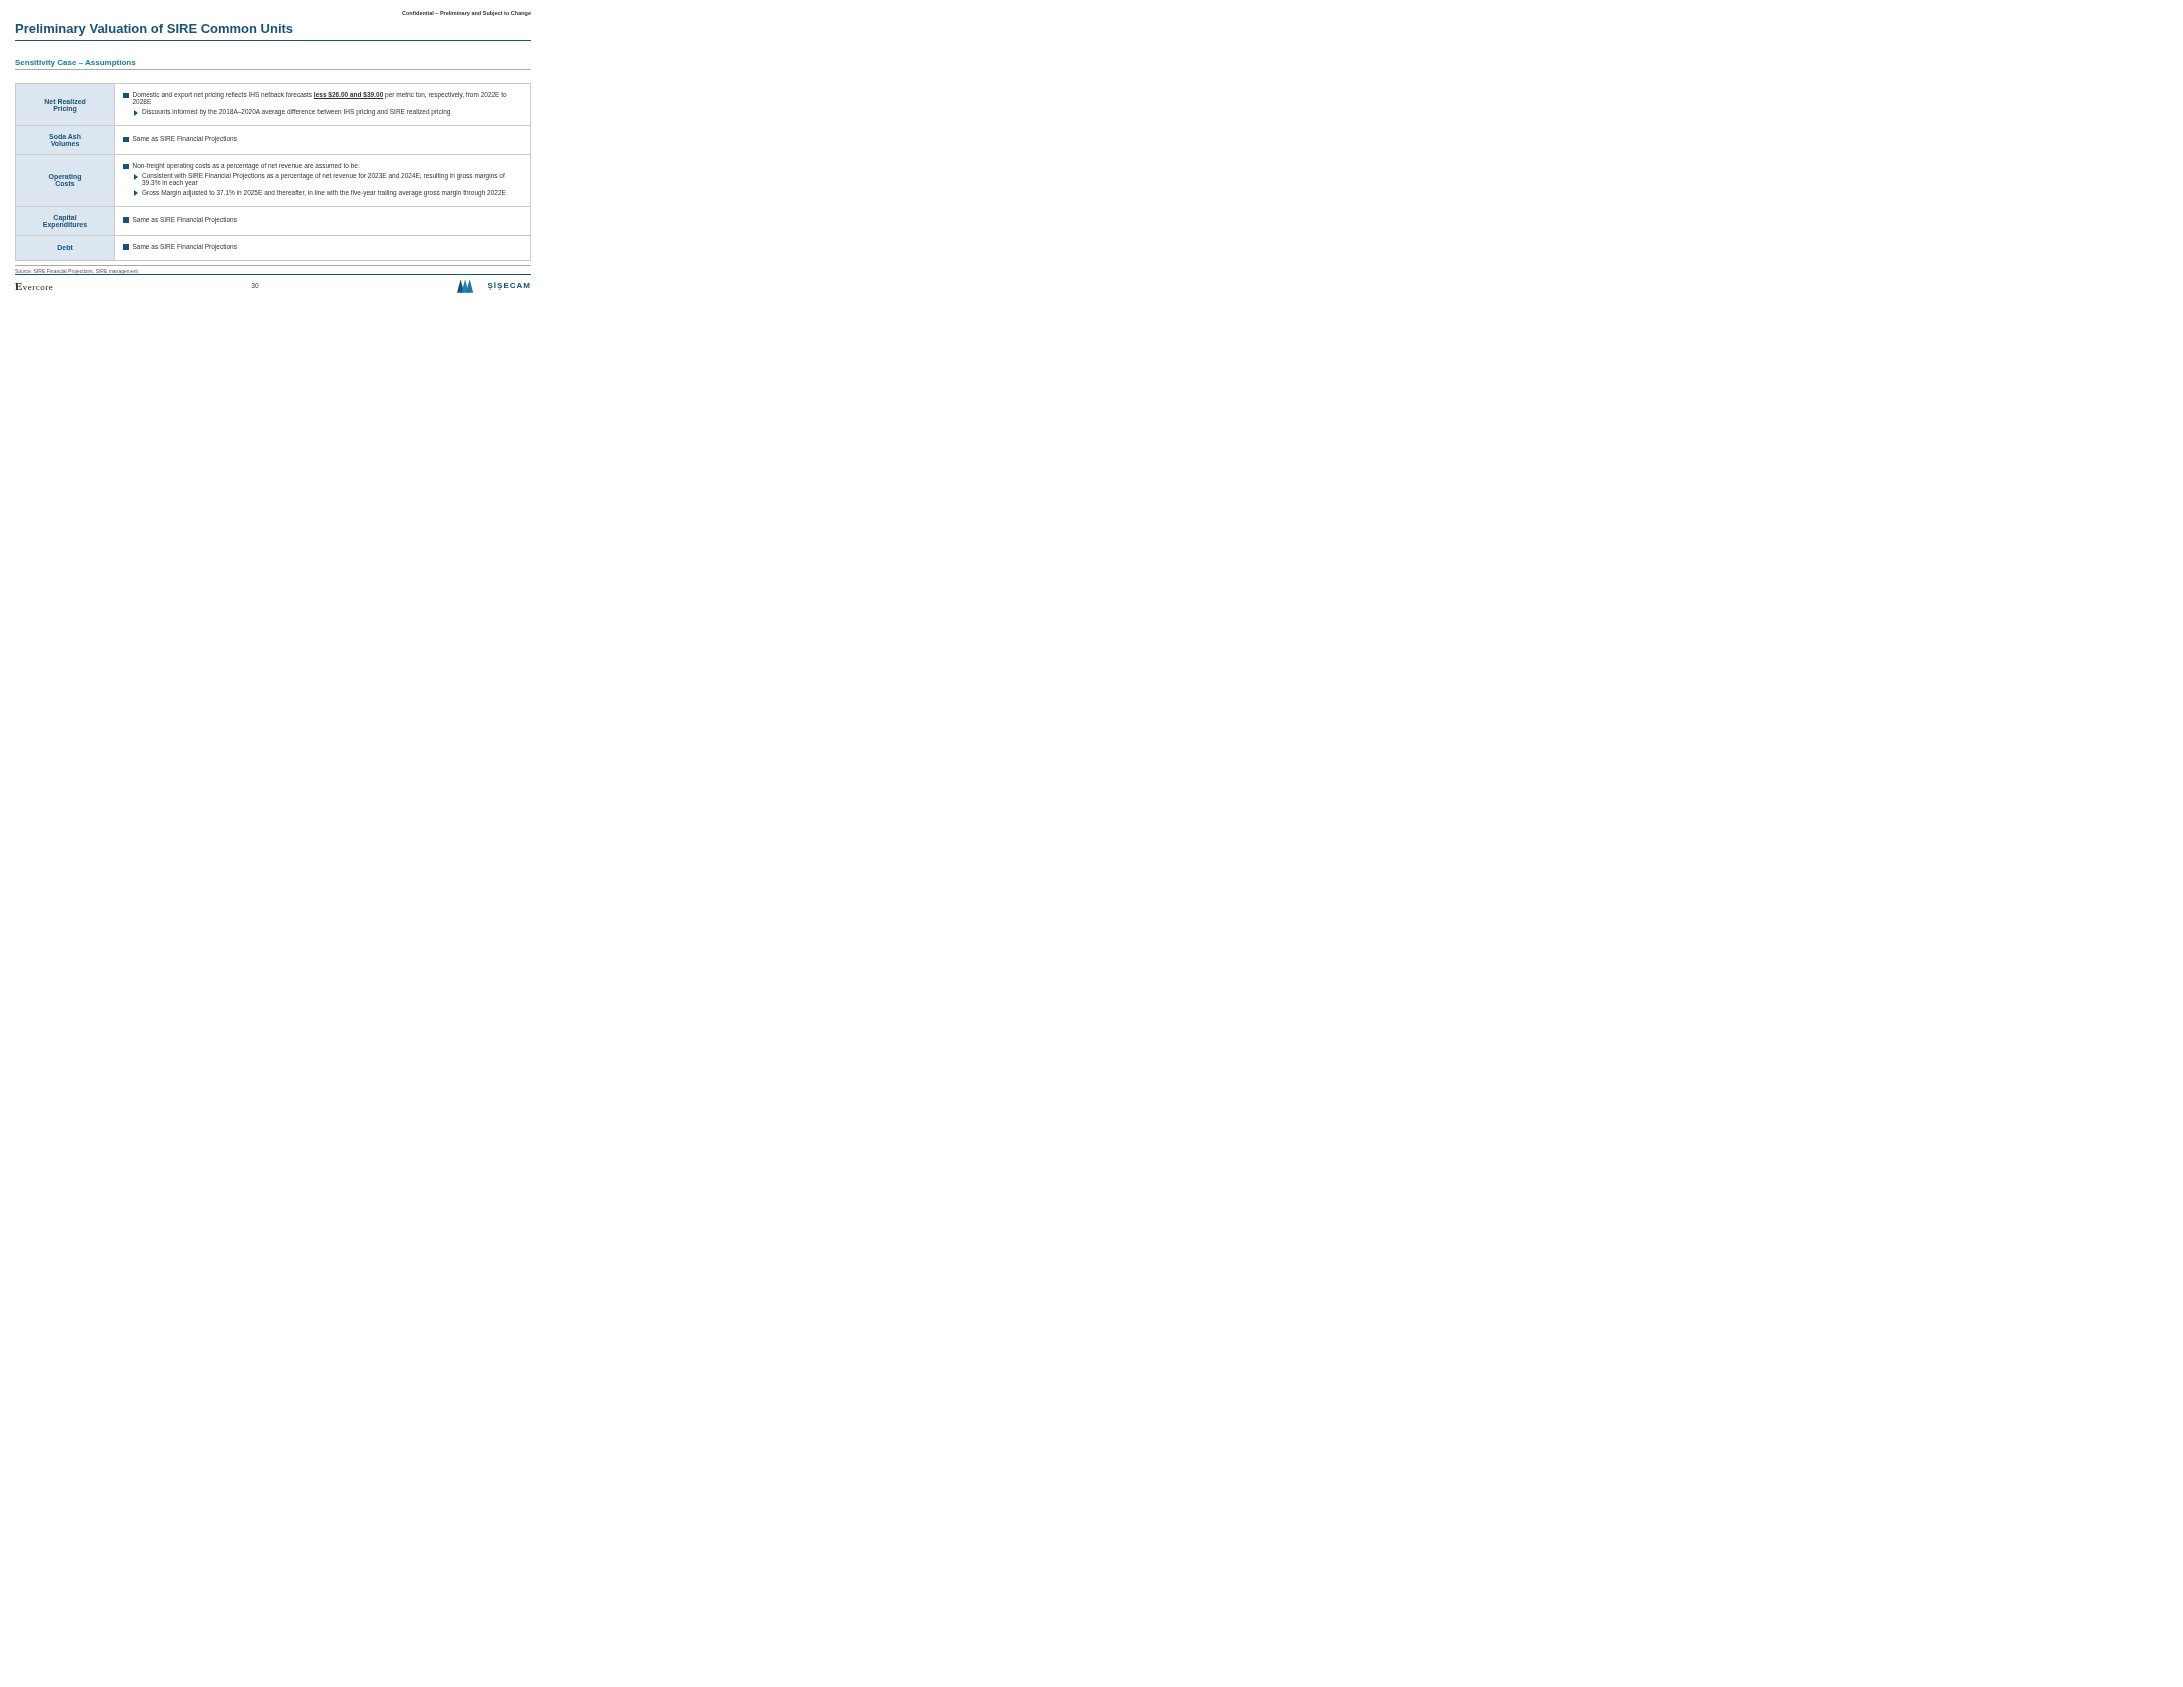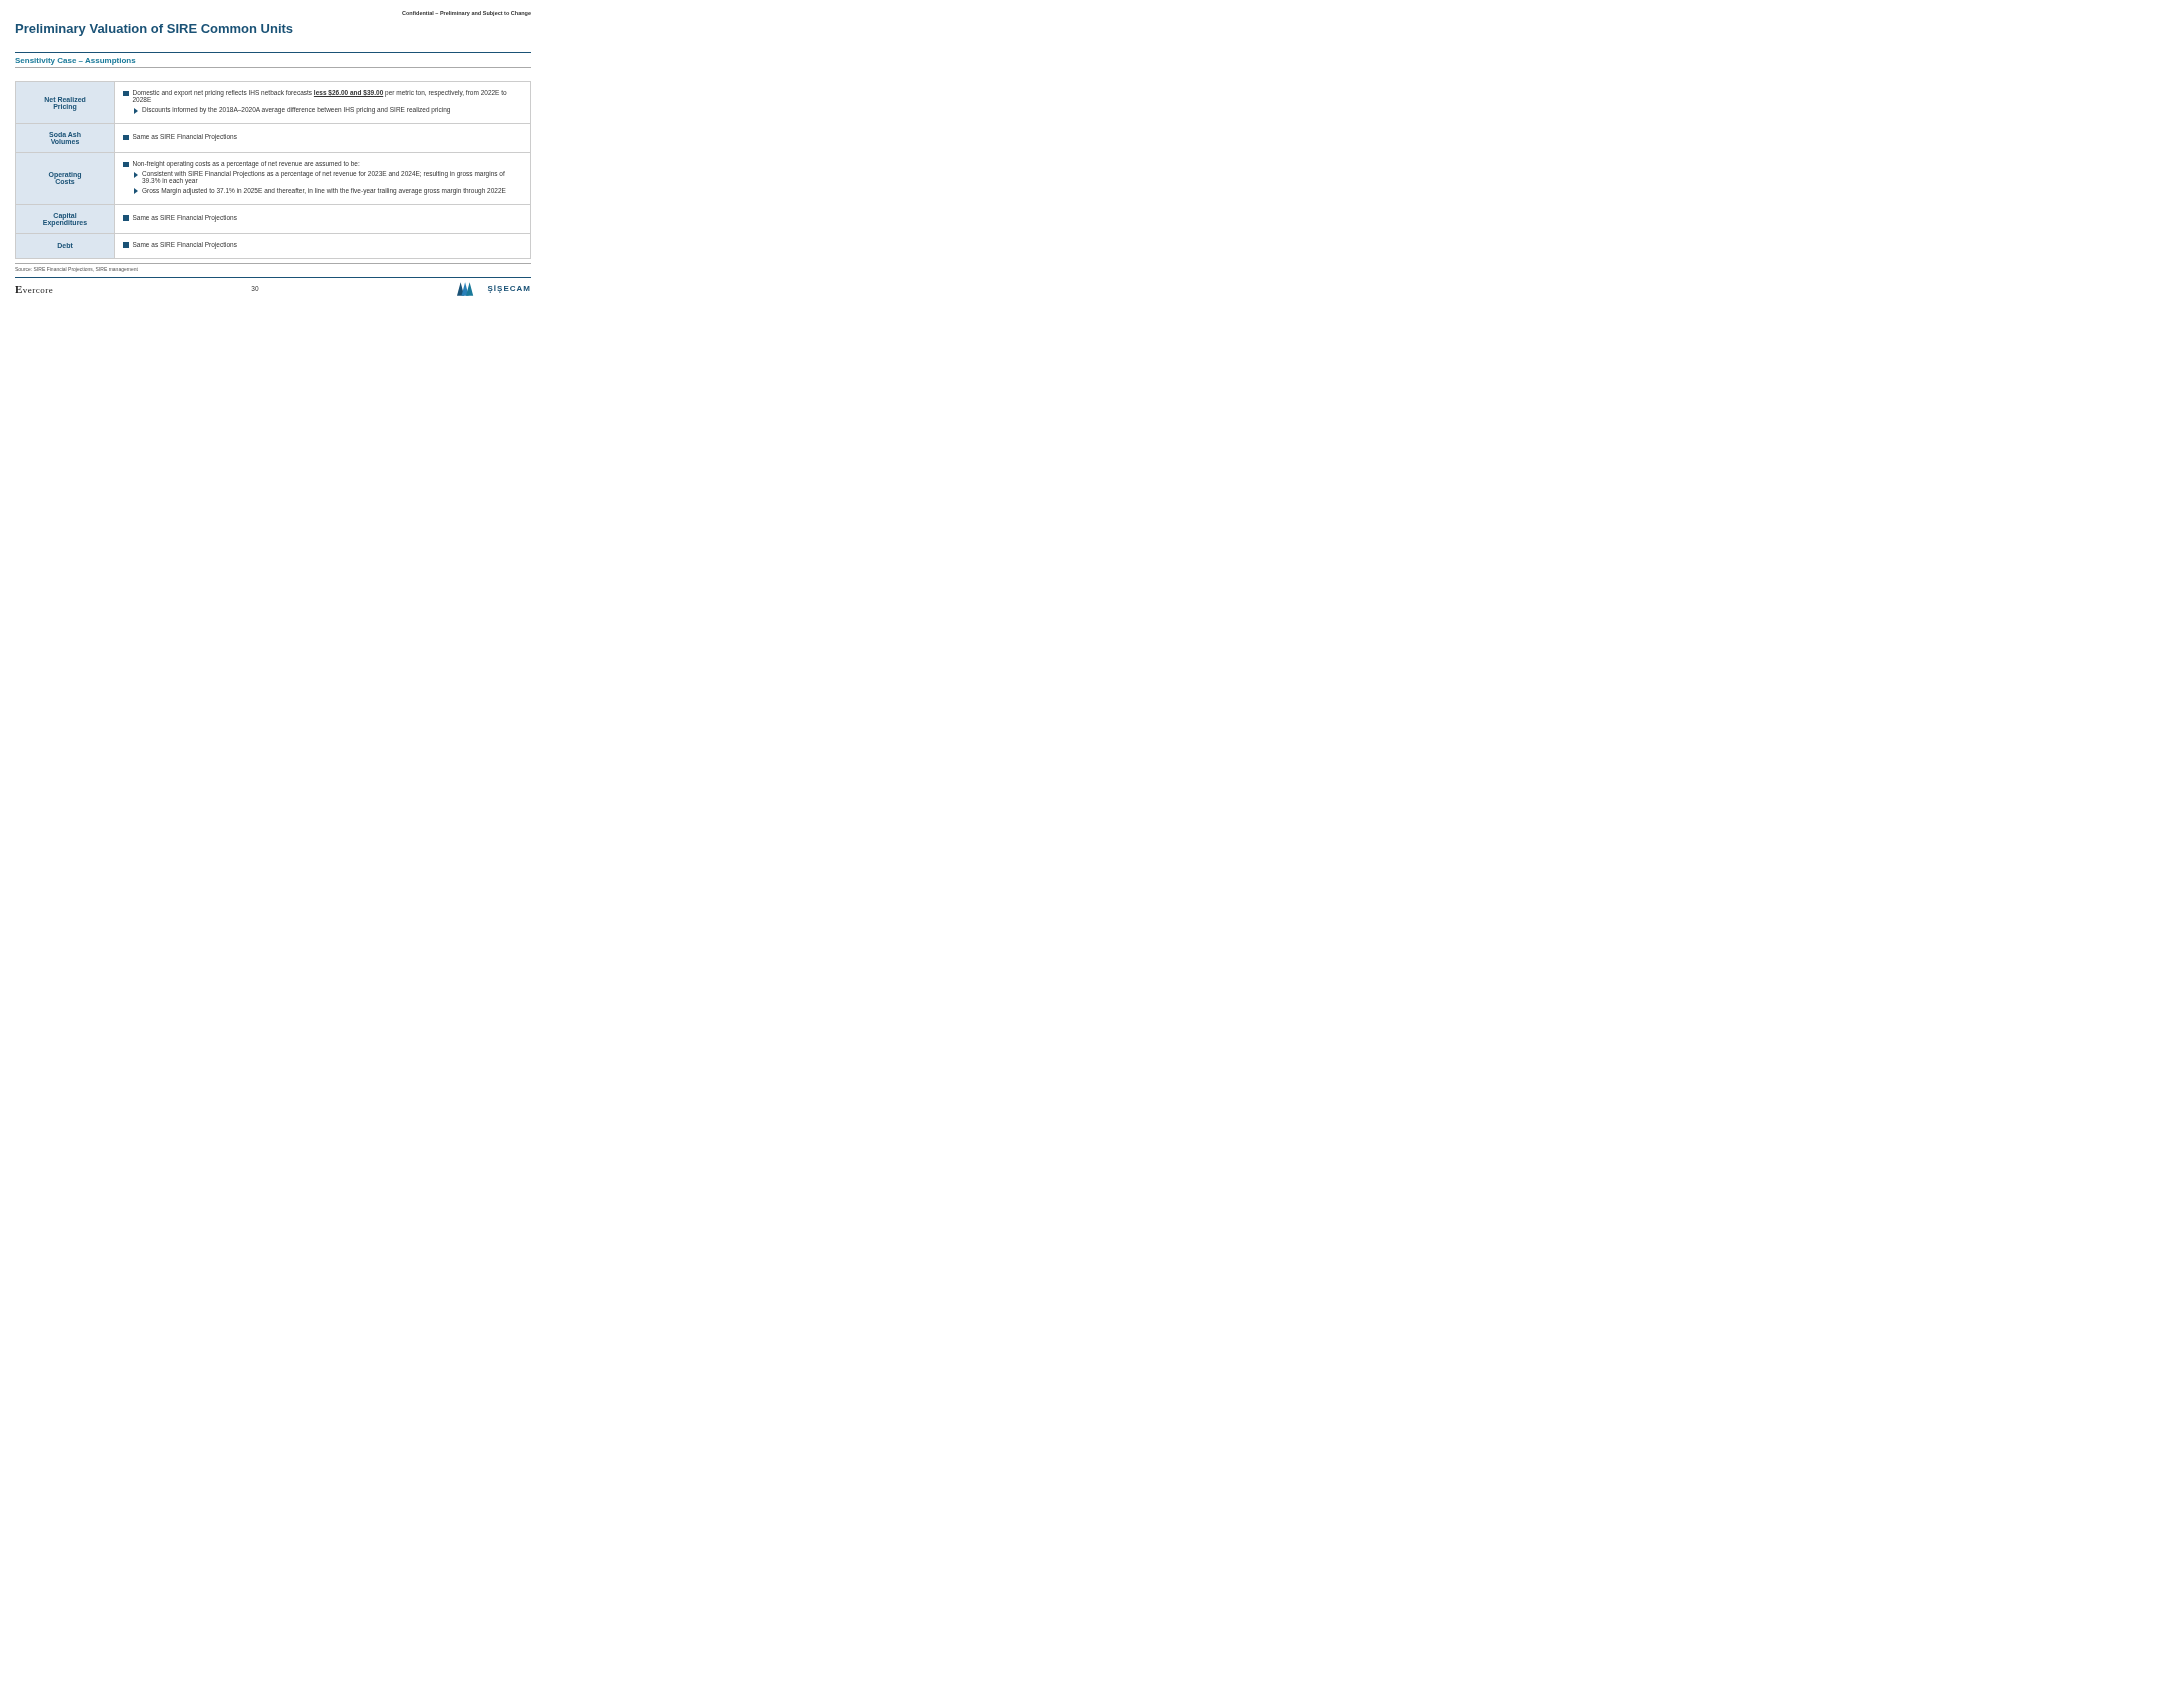--- a/index.html
+++ b/index.html
@@ -17,22 +17,22 @@
       font-size: 5.5px;
       font-weight: bold;
       color: #333;
       margin-bottom: 5px;
     }
     .main-title {
       font-size: 13px;
       font-weight: bold;
       color: #1a5276;
       border-bottom: 1px solid #1a5276;
-      padding-bottom: 16px;
-      margin-bottom: 3px;
+      padding-bottom: 4px;
+      margin-bottom: 17px;
     }
     .section-title {
       font-size: 8px;
       font-weight: bold;
       color: #1a7a9a;
       border-bottom: 0.5px solid #aaa;
       padding-bottom: 2px;
       margin-bottom: 13px;
     }
     .table-container {
@@ -106,21 +106,20 @@
       font-size: 5px;
       color: #555;
       margin-top: 4px;
       border-top: 0.5px solid #aaa;
       padding-top: 2px;
     }
     .footer-bar {
       display: flex;
       justify-content: space-between;
       align-items: center;
-      margin-top: 5px;
       border-top: 1px solid #1a5276;
       padding-top: 4px;
     }
     .evercore-logo {
       font-size: 11px;
       font-weight: bold;
       font-family: Georgia, serif;
       color: #1a1a1a;
       letter-spacing: 0.5px;
     }

